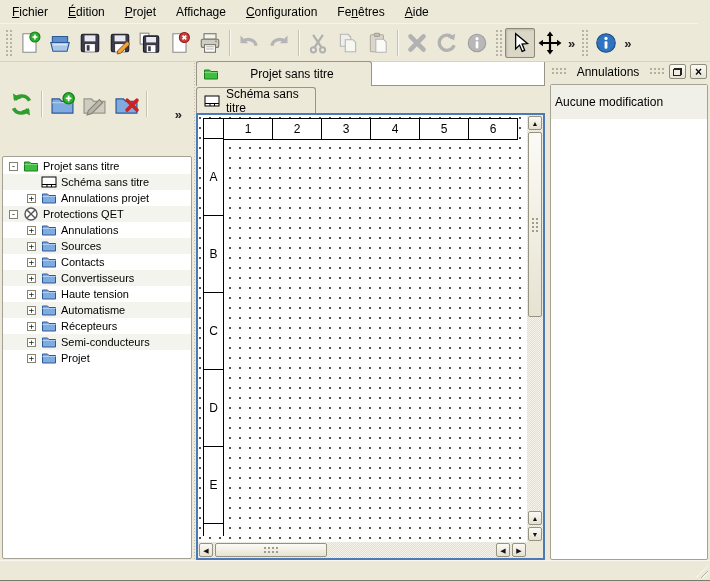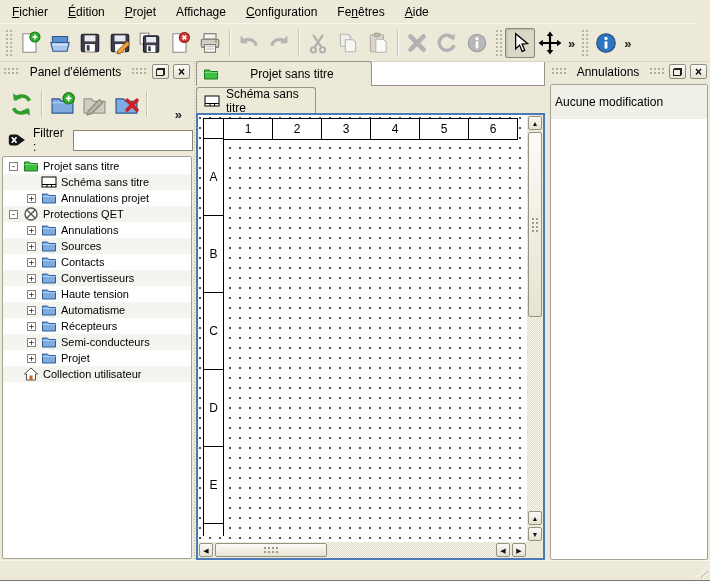--- a/index.html
+++ b/index.html
@@ -290,31 +290,20 @@
     <div class="tbtn">
       <svg class="ico" viewBox="0 0 22 22">
         <circle cx="11" cy="11" r="8.5" fill="#2f74c0" stroke="#1c4a80"></circle>
         <circle cx="11" cy="6.8" r="1.5" fill="#fff"></circle>
         <rect x="9.7" y="9.3" width="2.6" height="7" rx="1.1" fill="#fff"></rect>
       </svg>
     </div>
     <div class="chev">»</div>
   </div>
 
-  <div class="dock-title ldock-title">
-    <div class="dock-dots"></div>
-    <div class="dock-title-text">Panel d'éléments</div>
-    <div class="dock-dots"></div>
-    <div class="dbtn">
-        <span class="glyph-restore"></span>
-      </div>
-    <div class="dbtn">
-        <span class="glyph-close"></span>
-      </div>
-  </div>
 
   <div class="ldock-toolbar">
     <div class="dtbtn">
       <svg class="ico28" viewBox="0 0 22 22">
         <path d="M17.5 8A7 7 0 0 0 5.5 7" fill="none" stroke="#2f9e2f" stroke-width="3"></path>
         <path d="M4 2l1 6 6-2z" fill="#2f9e2f"></path>
         <path d="M4.5 14a7 7 0 0 0 12 1" fill="none" stroke="#2f9e2f" stroke-width="3"></path>
         <path d="M18 20l-1-6-6 2z" fill="#2f9e2f"></path>
       </svg>
     </div>
@@ -336,29 +325,20 @@
     <div class="dtbtn">
       <svg class="ico28" viewBox="0 0 22 22">
         <path d="M2.5 6.5h6l2 2h9v9.5h-17z" fill="#7fabe0" stroke="#2d5a96"></path>
         <path d="M11.5 7.5l8 8M19.5 7.5l-8 8" stroke="#cc2222" stroke-width="3" stroke-linecap="round"></path>
       </svg>
     </div>
     <div class="tsep"></div>
     <div class="chev ldock-chev">»</div>
   </div>
 
-  <div class="filter-row">
-    <svg class="ico20" viewBox="0 0 22 22">
-      <rect x="2" y="5" width="11" height="12" rx="3" fill="#151515"></rect>
-      <path d="M11.5 5.2l8.2 5.8-8.2 5.8z" fill="#151515"></path>
-      <path d="M5.3 8l5.2 6M10.5 8l-5.2 6" stroke="#fff" stroke-width="1.9"></path>
-    </svg>
-    <span>Filtrer :</span>
-    <input class="filter-input" type="text" value="" style="">
-  </div>
 
   <div class="tree">
 
     <div class="trow d0">
       <span class="exp">-</span>
       <svg class="ico16" viewBox="0 0 16 16">
         <path d="M1.5 4h5l1.5 1.5H14.5V13h-13z" fill="#3fbf3f" stroke="#1e7a1e"></path>
         <path d="M1.5 6.5h13" stroke="#79d879"></path>
       </svg>
       <span class="tlabel">Projet sans titre</span>
@@ -457,28 +437,20 @@
     </div>
     <div class="trow d1">
       <span class="exp">+</span>
       <svg class="ico16" viewBox="0 0 16 16">
           <path d="M1.5 4h5l1.5 1.5H14.5V13h-13z" fill="#7fabe0" stroke="#2d5a96"></path>
           <path d="M1.5 6.5h13" stroke="#aecdf0"></path>
         </svg>
       <span class="tlabel">Projet</span>
     </div>
 
-    <div class="trow d0">
-      <span class="exp hid"></span>
-      <svg class="ico16" viewBox="0 0 16 16">
-        <path d="M8 2L1.5 8h2v6h9V8h2z" fill="#fff" stroke="#555"></path>
-        <rect x="6.5" y="9.5" width="3" height="4.5" fill="#c8641e"></rect>
-      </svg>
-      <span class="tlabel">Collection utilisateur</span>
-    </div>
   </div>
 
   <div class="splitter"></div>
 
   <div class="tabrow1">
     <div class="tab-projet">
       <svg class="ico16" viewBox="0 0 16 16">
         <path d="M1.5 4h5l1.5 1.5H14.5V13h-13z" fill="#3fbf3f" stroke="#1e7a1e"></path>
         <path d="M1.5 6.5h13" stroke="#79d879"></path>
       </svg>

